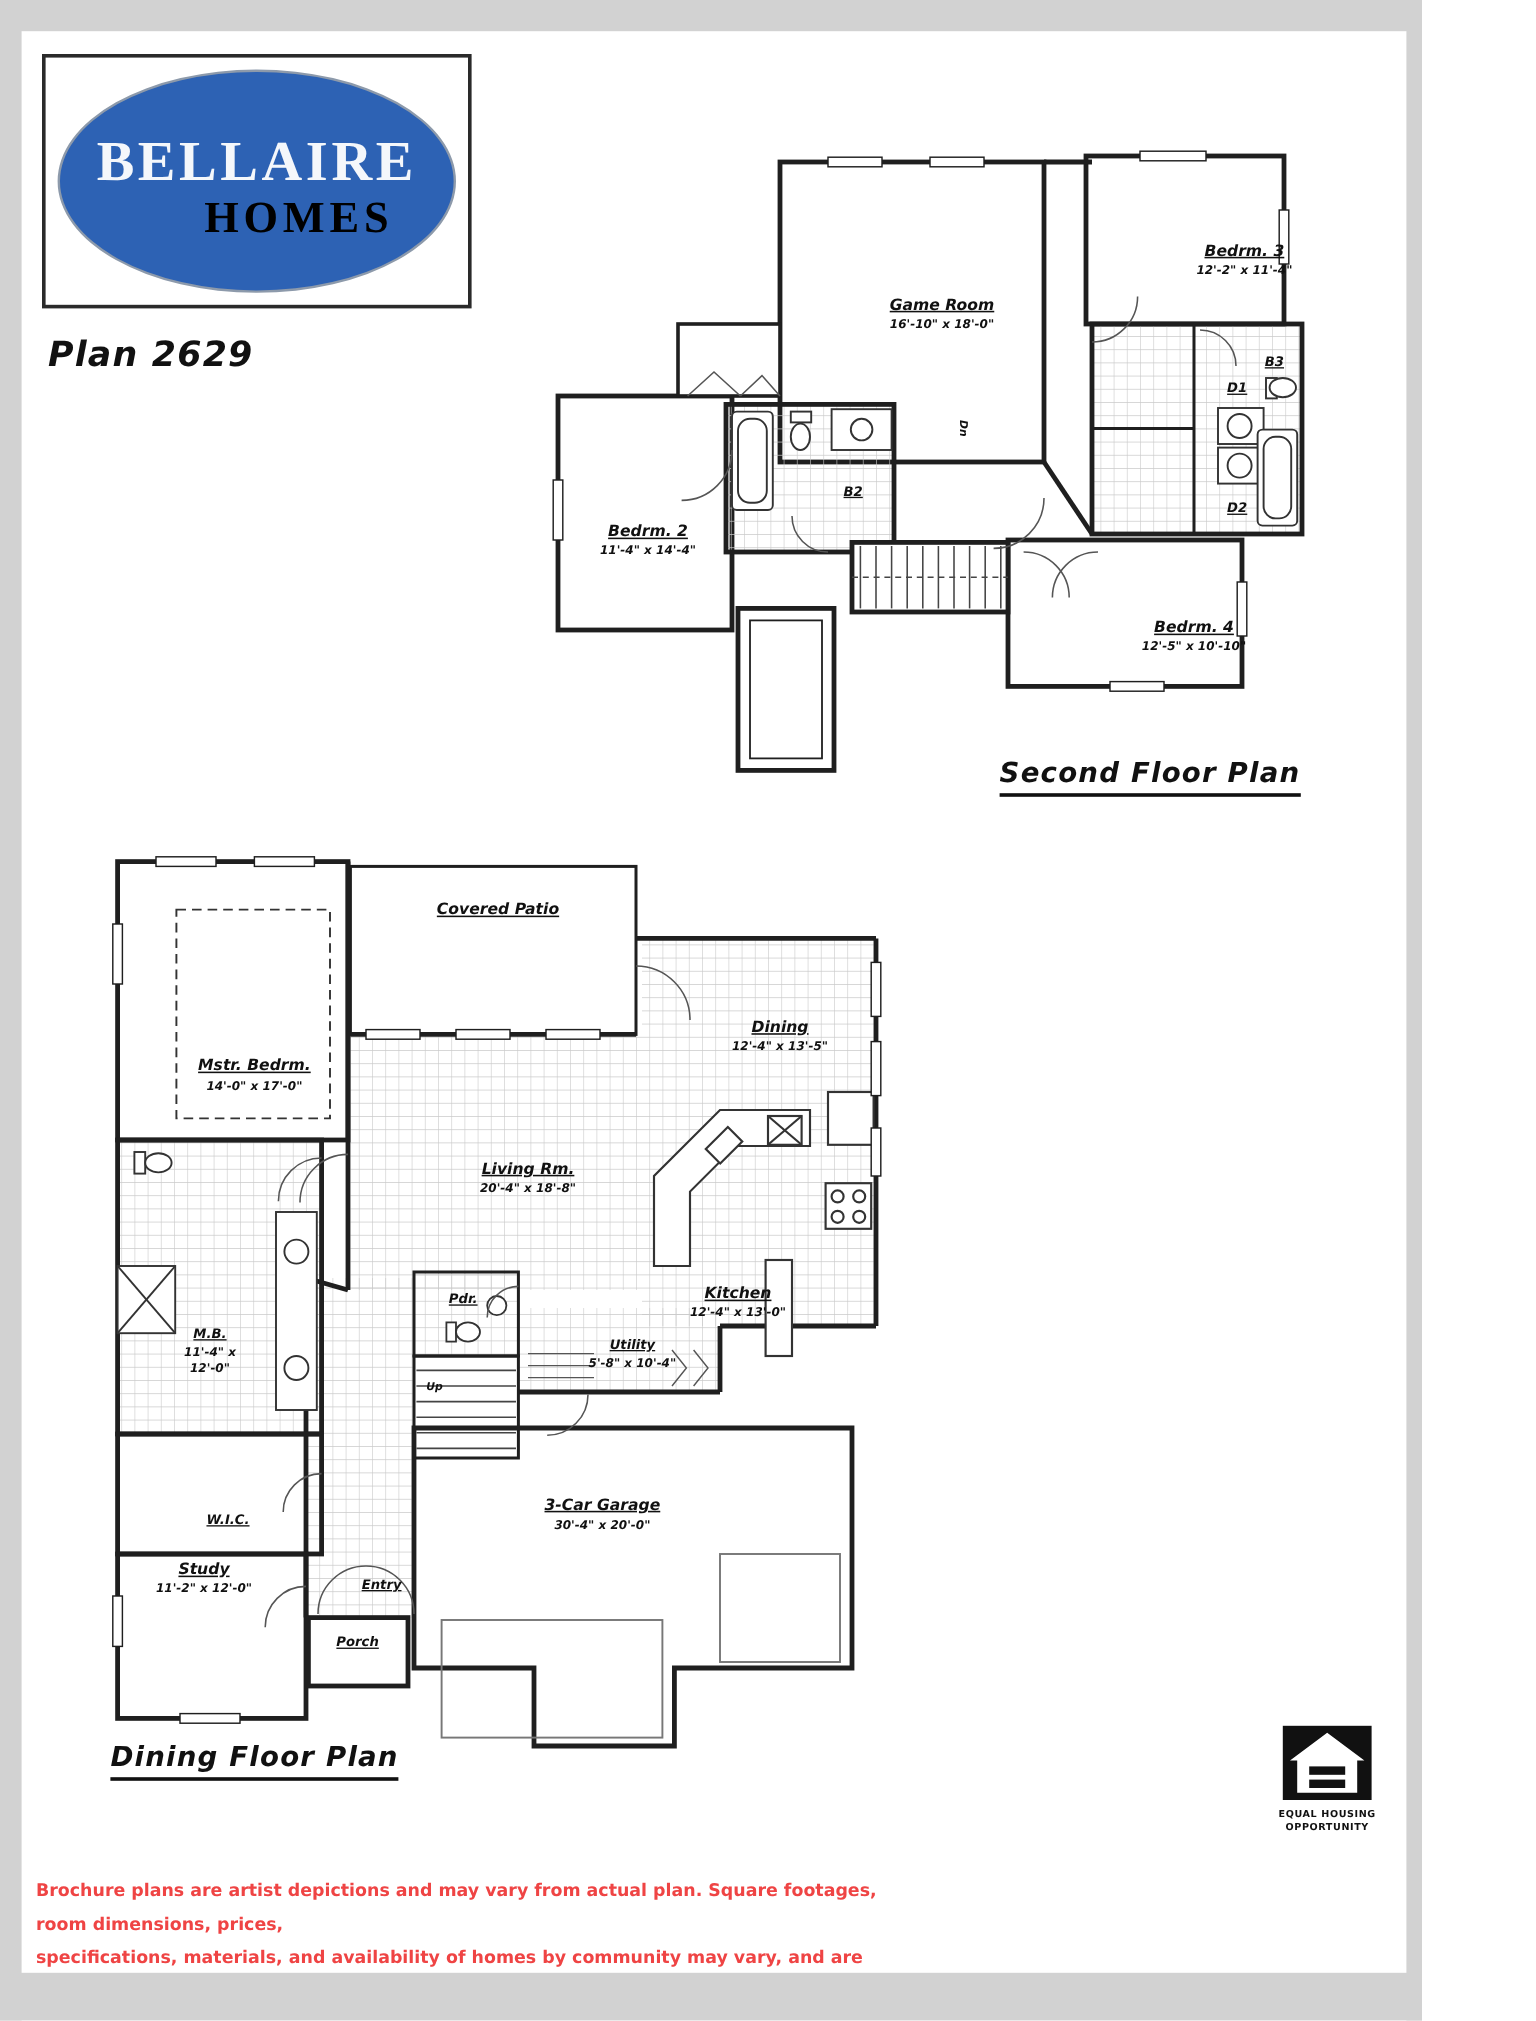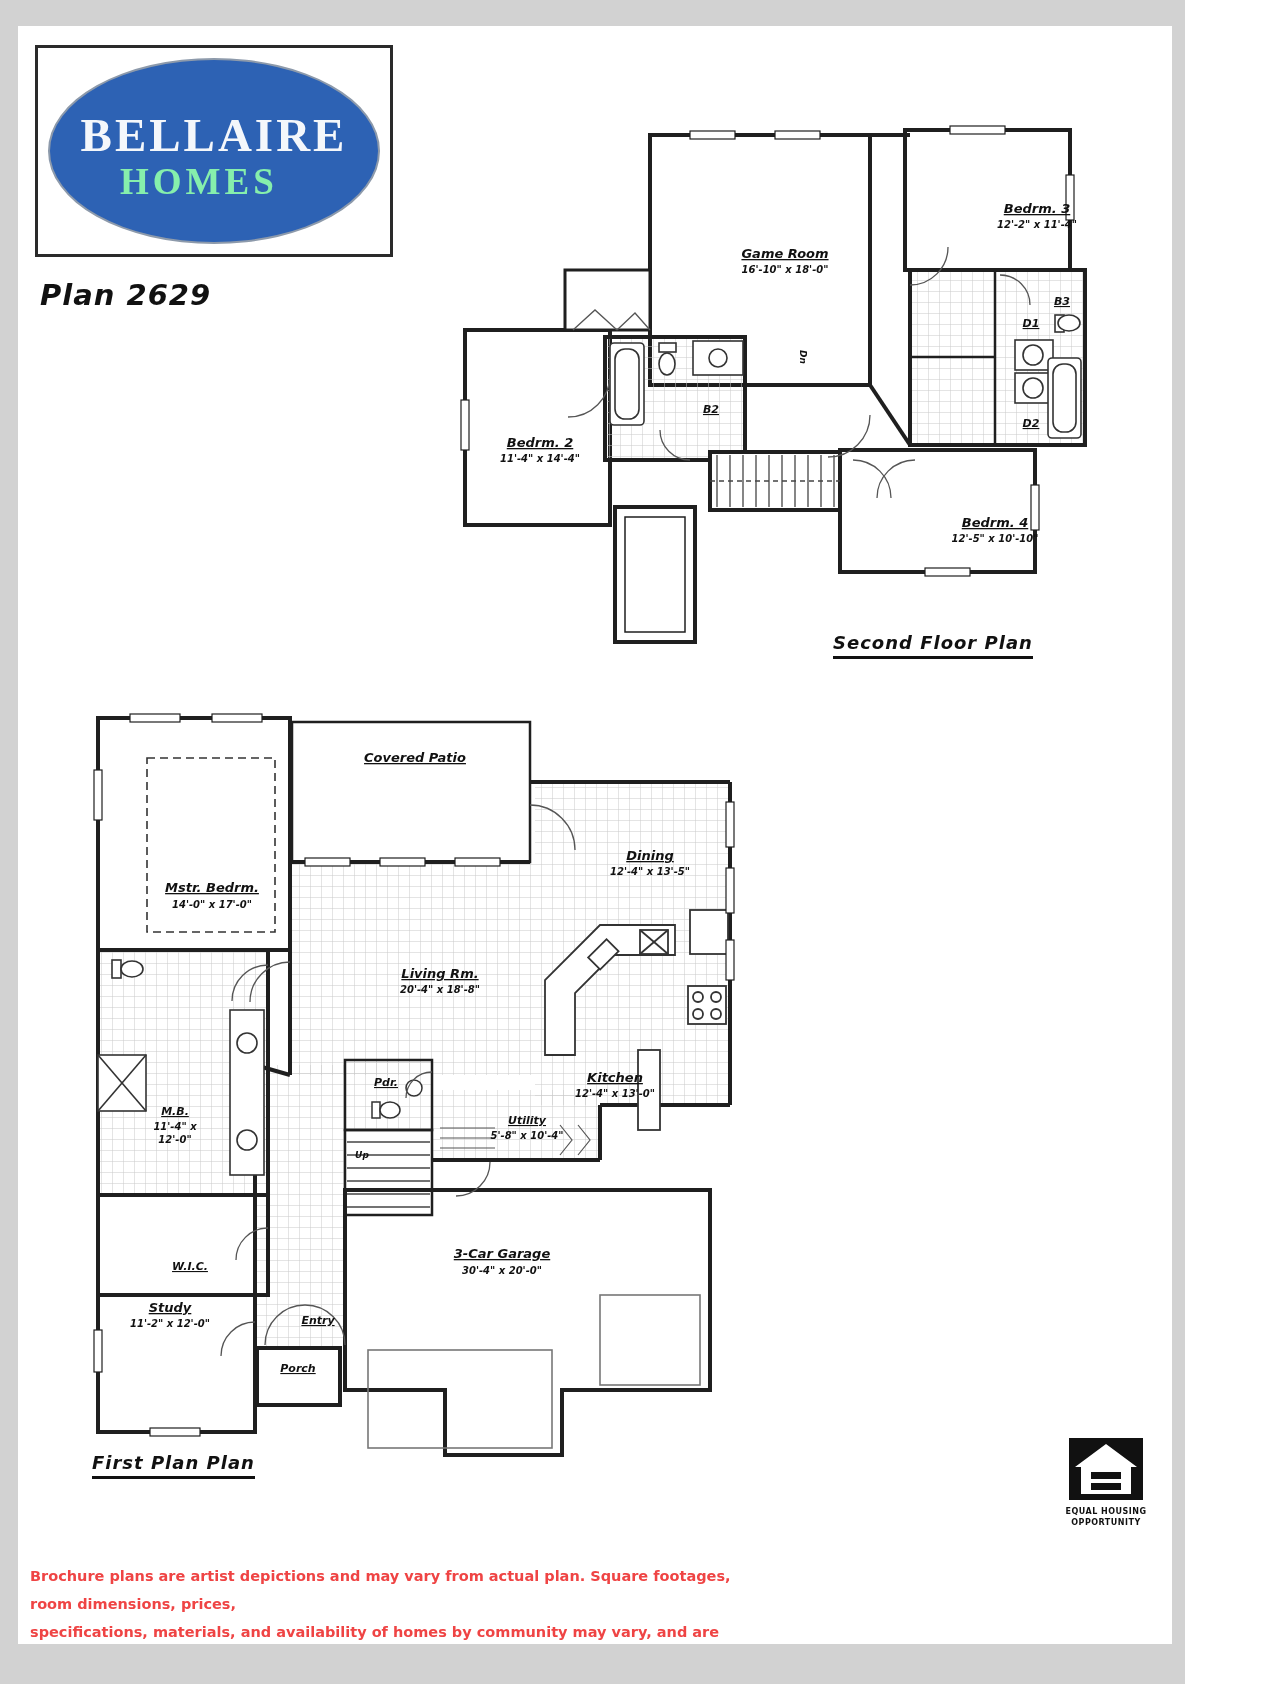--- a/index.html
+++ b/index.html
@@ -12,27 +12,27 @@
   .m.right{right:0;top:0;width:13px;height:1684px;}
   .m.bottom{left:0;bottom:0;width:1280px;height:40px;}
 
   
   .logo-box{position:absolute;left:35px;top:45px;width:352px;height:206px;background:#fff;
             border:3px solid #2a2a2a;}
   .logo-oval{position:absolute;left:10px;top:10px;right:10px;bottom:10px;background:#2d62b4;
              border:2px solid #8d9aab;border-radius:50%;}
   .logo-t1{position:absolute;left:0;right:0;top:48px;text-align:center;color:#f4f7fb;
            font-family:"Liberation Serif",serif;font-size:47px;font-weight:bold;letter-spacing:3px;}
-  .logo-t2{position:absolute;left:70px;right:0;top:100px;color:#86efac;
+  .logo-t2{position:absolute;left:70px;right:0;top:100px;text-align:center;color:#000000;
            font-family:"Liberation Serif",serif;font-size:37px;font-weight:bold;letter-spacing:4px;}
 
   .plan-title{position:absolute;left:40px;top:278px;font-size:29px;font-weight:bold;
               font-style:italic;color:#111;letter-spacing:1px;}
 
-  .floor-title{position:absolute;font-size:18px;font-weight:bold;font-style:italic;color:#111;
+  .floor-title{position:absolute;font-size:23px;font-weight:bold;font-style:italic;color:#111;
                border-bottom:3px solid #111;padding-bottom:3px;letter-spacing:1px;}
   .floor-title.second{left:833px;top:632px;}
   .floor-title.first{left:92px;top:1452px;}
 
   svg text{fill:#111;}
   .rname{font:italic bold 13px "DejaVu Sans",sans-serif;text-decoration:underline;}
   .rdims{font:italic bold 10px "DejaVu Sans",sans-serif;}
   .rsmall{font:italic bold 11px "DejaVu Sans",sans-serif;text-decoration:underline;}
   .rtiny{font:italic bold 9px "DejaVu Sans",sans-serif;}
 
@@ -322,21 +322,21 @@
       <text class="rsmall" x="228" y="614">Entry</text>
       <text class="rname" x="80" y="602">Study</text>
       <text class="rdims" x="80" y="617">11'-2" x 12'-0"</text>
       <text class="rsmall" x="208" y="662">Porch</text>
       <text class="rname" x="412" y="548">3-Car Garage</text>
       <text class="rdims" x="412" y="564">30'-4" x 20'-0"</text>
       <text class="rtiny" x="272" y="448">Up</text>
     </g>
   </svg>
 
-  <div class="floor-title first">First Plan Plan</div>
+  <div class="floor-title first">Dining Floor Plan</div>
 
   <div class="disclaimer">
     <div>Brochure plans are artist depictions and may vary from actual plan.  Square footages, room dimensions, prices,</div>
     <div>specifications, materials, and availability of homes by community may vary, and are subject to change without notice.</div>
   </div>
 
   <div class="eho">
     <svg width="84" height="96" viewBox="0 0 84 96">
       <rect x="5" y="0" width="74" height="62" fill="#111"></rect>
       <polygon fill="#ffffff" points="42,6 11,29 17,29 17,56 67,56 67,29 73,29"></polygon>

